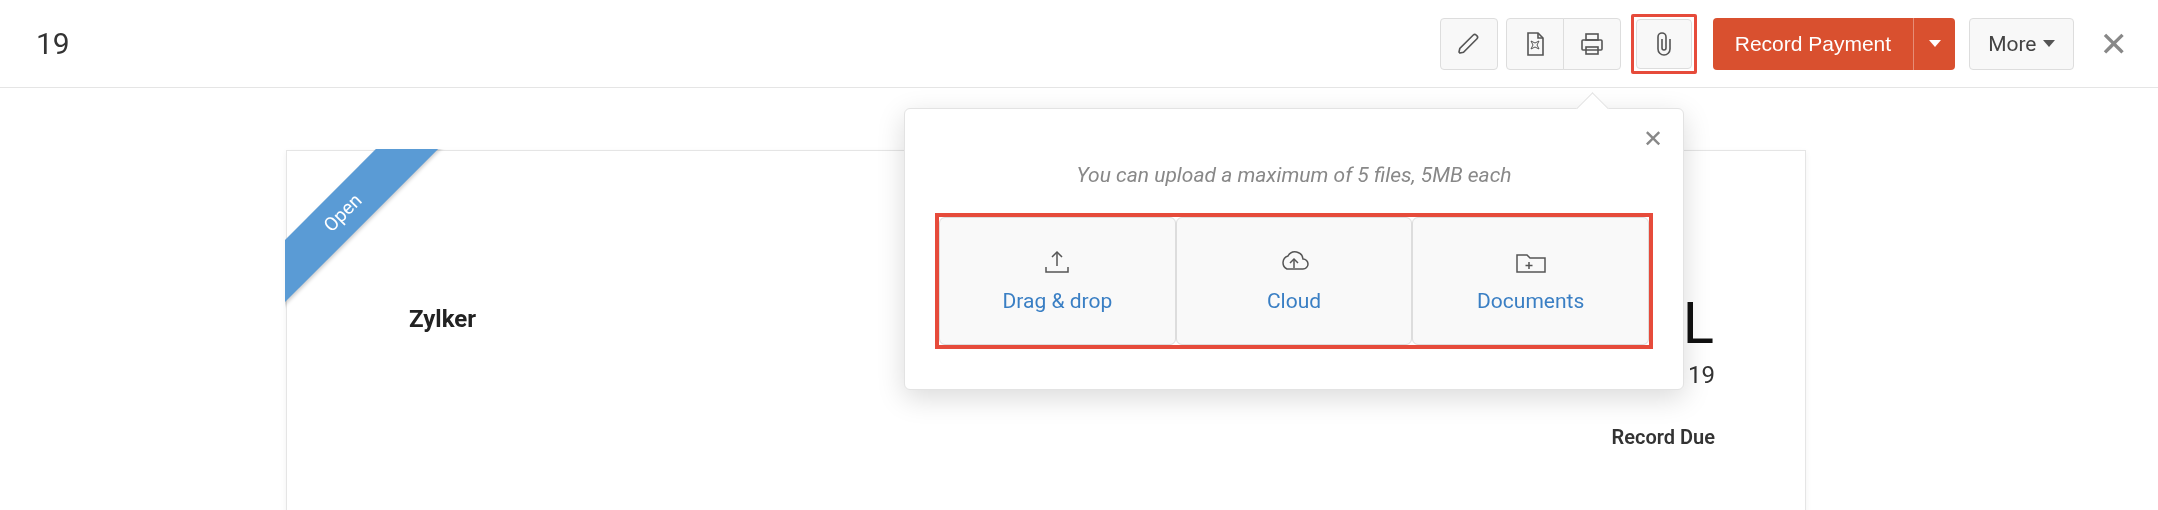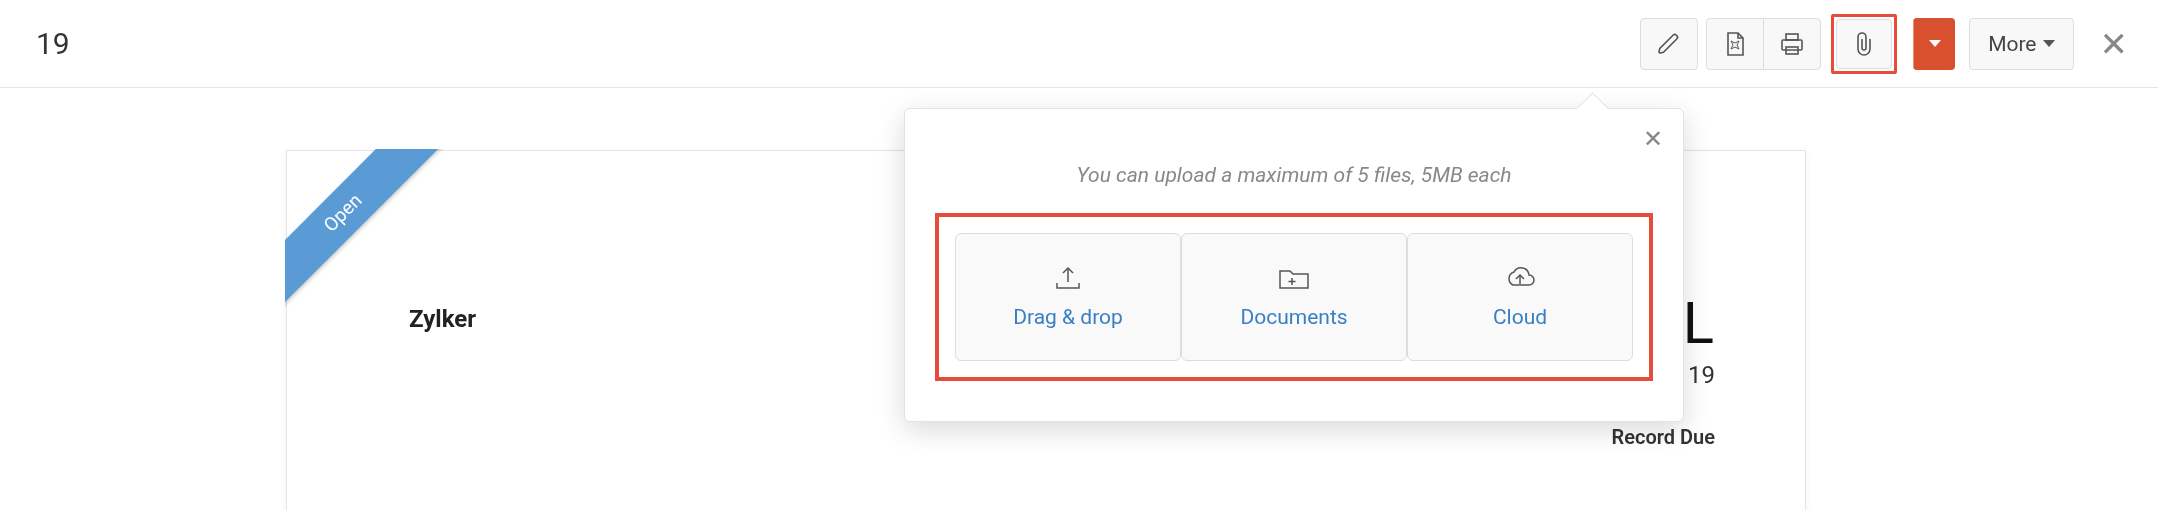--- a/index.html
+++ b/index.html
@@ -206,21 +206,21 @@
   }
   .upload-hint {
     text-align: center;
     color: #888;
     font-size: 21px;
     margin: 28px 0 26px 0;
     font-style: italic;
   }
   .options-wrap {
     border: 4px solid #e64b3b;
-    padding: 16px;
+    padding: 0;
     display: flex;
     justify-content: center;
   }
   .option {
     flex: 1;
     height: 128px;
     border: 1px solid #ddd;
     background: #f9f9f9;
     border-radius: 6px;
     display: flex;
@@ -275,20 +275,21 @@
 
     <div class="attach-highlight">
       <div class="icon-btn">
         <svg width="22" height="26" viewBox="0 0 22 26" stroke-width="1.6">
             <path d="M17 8v10a6 6 0 0 1-12 0V6a4 4 0 0 1 8 0v11a2 2 0 0 1-4 0V8"></path>
           </svg>
       </div>
     </div>
 
     <div class="record-btn">
+      <button class="record-main">Record Payment</button>
       <div class="record-drop">
         <span class="caret-down"></span>
       </div>
     </div>
 
     <div class="more-btn">
       <span>More</span>
       <span class="caret-down dark"></span>
     </div>
 
@@ -321,30 +322,30 @@
       <svg width="30" height="26" viewBox="0 0 30 26">
           <path d="M4 18v5h22v-5"></path>
           <path d="M15 3v14"></path>
           <path d="M10 8l5-5 5 5"></path>
         </svg>
       <span class="option-label">Drag &amp; drop</span>
     </div>
 
     <div class="option">
       <svg width="34" height="26" viewBox="0 0 34 26">
+          <path d="M10 20a7 7 0 0 1 1-13 8 8 0 0 1 15 3 5 5 0 0 1 0 10H10z"></path>
+          <path d="M17 10v9"></path>
+          <path d="M13 14l4-4 4 4"></path>
+        </svg>
+      <span class="option-label">Cloud</span>
+    </div>
+
+    <div class="option">
+      <svg width="34" height="26" viewBox="0 0 34 26">
           <path d="M3 6h10l3 3h15v14H3z"></path>
           <path d="M15 13v7"></path>
           <path d="M11.5 16.5h7"></path>
         </svg>
       <span class="option-label">Documents</span>
     </div>
 
-    <div class="option">
-      <svg width="34" height="26" viewBox="0 0 34 26">
-          <path d="M10 20a7 7 0 0 1 1-13 8 8 0 0 1 15 3 5 5 0 0 1 0 10H10z"></path>
-          <path d="M17 10v9"></path>
-          <path d="M13 14l4-4 4 4"></path>
-        </svg>
-      <span class="option-label">Cloud</span>
-    </div>
-
   </div>
 </div>
 
 </body></html>

